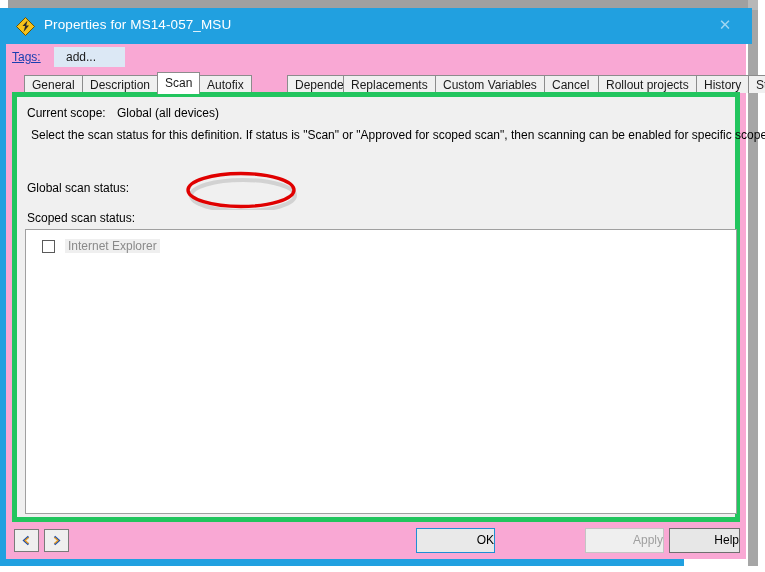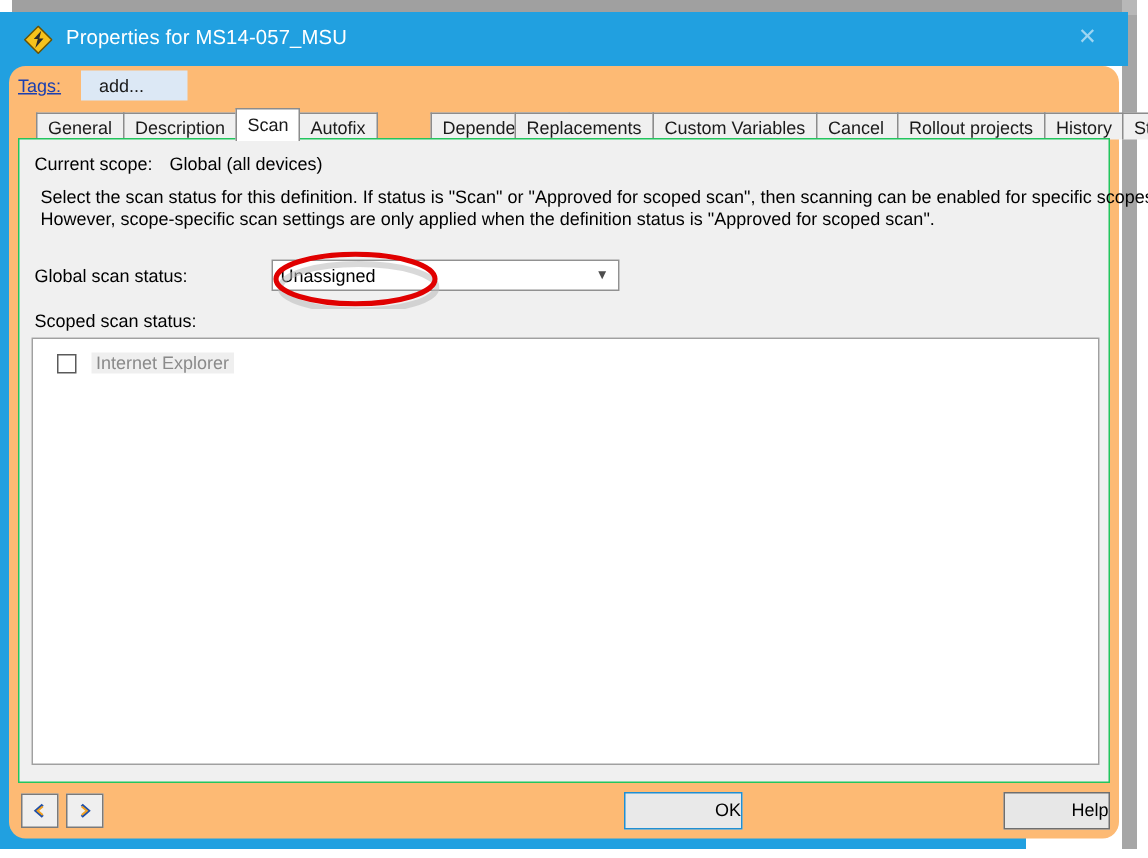--- a/index.html
+++ b/index.html
@@ -101,23 +101,22 @@
     cursor: default;
   }
 
   
   .client {
     position: absolute;
     left: 6px;
     top: 36px;
     width: 740px;
     height: 515px;
-    background: #fdba74;
-    box-sizing: border-box;
-    border-radius: 11px;
+    background: #f9a8d4;
+    box-sizing: border-box;
   }
 
   
   .tags-row {
     position: absolute;
     left: 0px;
     top: 0px;
     width: 740px;
     height: 28px;
   }
@@ -175,21 +174,21 @@
   }
 
   
   .tab-panel {
     position: absolute;
     left: 6px;
     top: 48px;
     width: 728px;
     height: 430px;
     background: #f0f0f0;
-    border: 1px solid #22c55e;
+    border: 5px solid #22c55e;
     box-sizing: border-box;
   }
 
   .scope-label {
     position: absolute;
     left: 10px;
     top: 9px;
     font-size: 12px;
   }
   .scope-value {
@@ -388,28 +387,23 @@
           <div class="tab" style="left: 672px; width: 53px;"><span>History</span></div>
           <div class="tab" style="left: 724px; width: 50px;"><span>Status</span></div>
         </div>
 
       <div class="tab-panel">
 
         <span class="scope-label">Current scope:</span>
         <span class="scope-value">Global (all devices)</span>
 
         <span class="desc-line desc-l1">Select the scan status for this definition.  If status is "Scan" or "Approved for scoped scan", then scanning can be enabled for specific scopes.</span>
-        <span class="desc-line desc-l2">However, scope-specific scan settings are only applied when the definition status is "Approved for scoped scan".</span>
 
         <span class="global-label">Global scan status:</span>
 
-        <div class="combo">
-          <span class="combo-text">Unassigned</span>
-          <span class="combo-arrow">▼</span>
-        </div>
 
         <span class="scoped-label">Scoped scan status:</span>
 
         <div class="listbox">
           <div class="list-item">
             <span class="list-checkbox"></span>
             <span class="list-item-label">Internet Explorer</span>
           </div>
         </div>
 
@@ -428,18 +422,19 @@
           </svg>
         </div>
         <div class="nav-btn nav-next">
           <svg width="11" height="11" viewBox="0 0 11 11">
             <polyline points="3.5,1.5 8,5.5 3.5,9.5" fill="none" stroke="#1f4fa8" stroke-width="2"></polyline>
             <polyline points="3.5,2.6 6.9,5.5 3.5,8.4" fill="none" stroke="#f0a020" stroke-width="1.3"></polyline>
           </svg>
         </div>
 
         <div class="dlg-btn primary" id="btn-ok">OK</div>
+        <div class="dlg-btn disabled" id="btn-apply">Apply</div>
         <div class="dlg-btn" id="btn-help">Help</div>
       </div>
 
     </div>
   </div>
 </div>
 
 </body></html>

